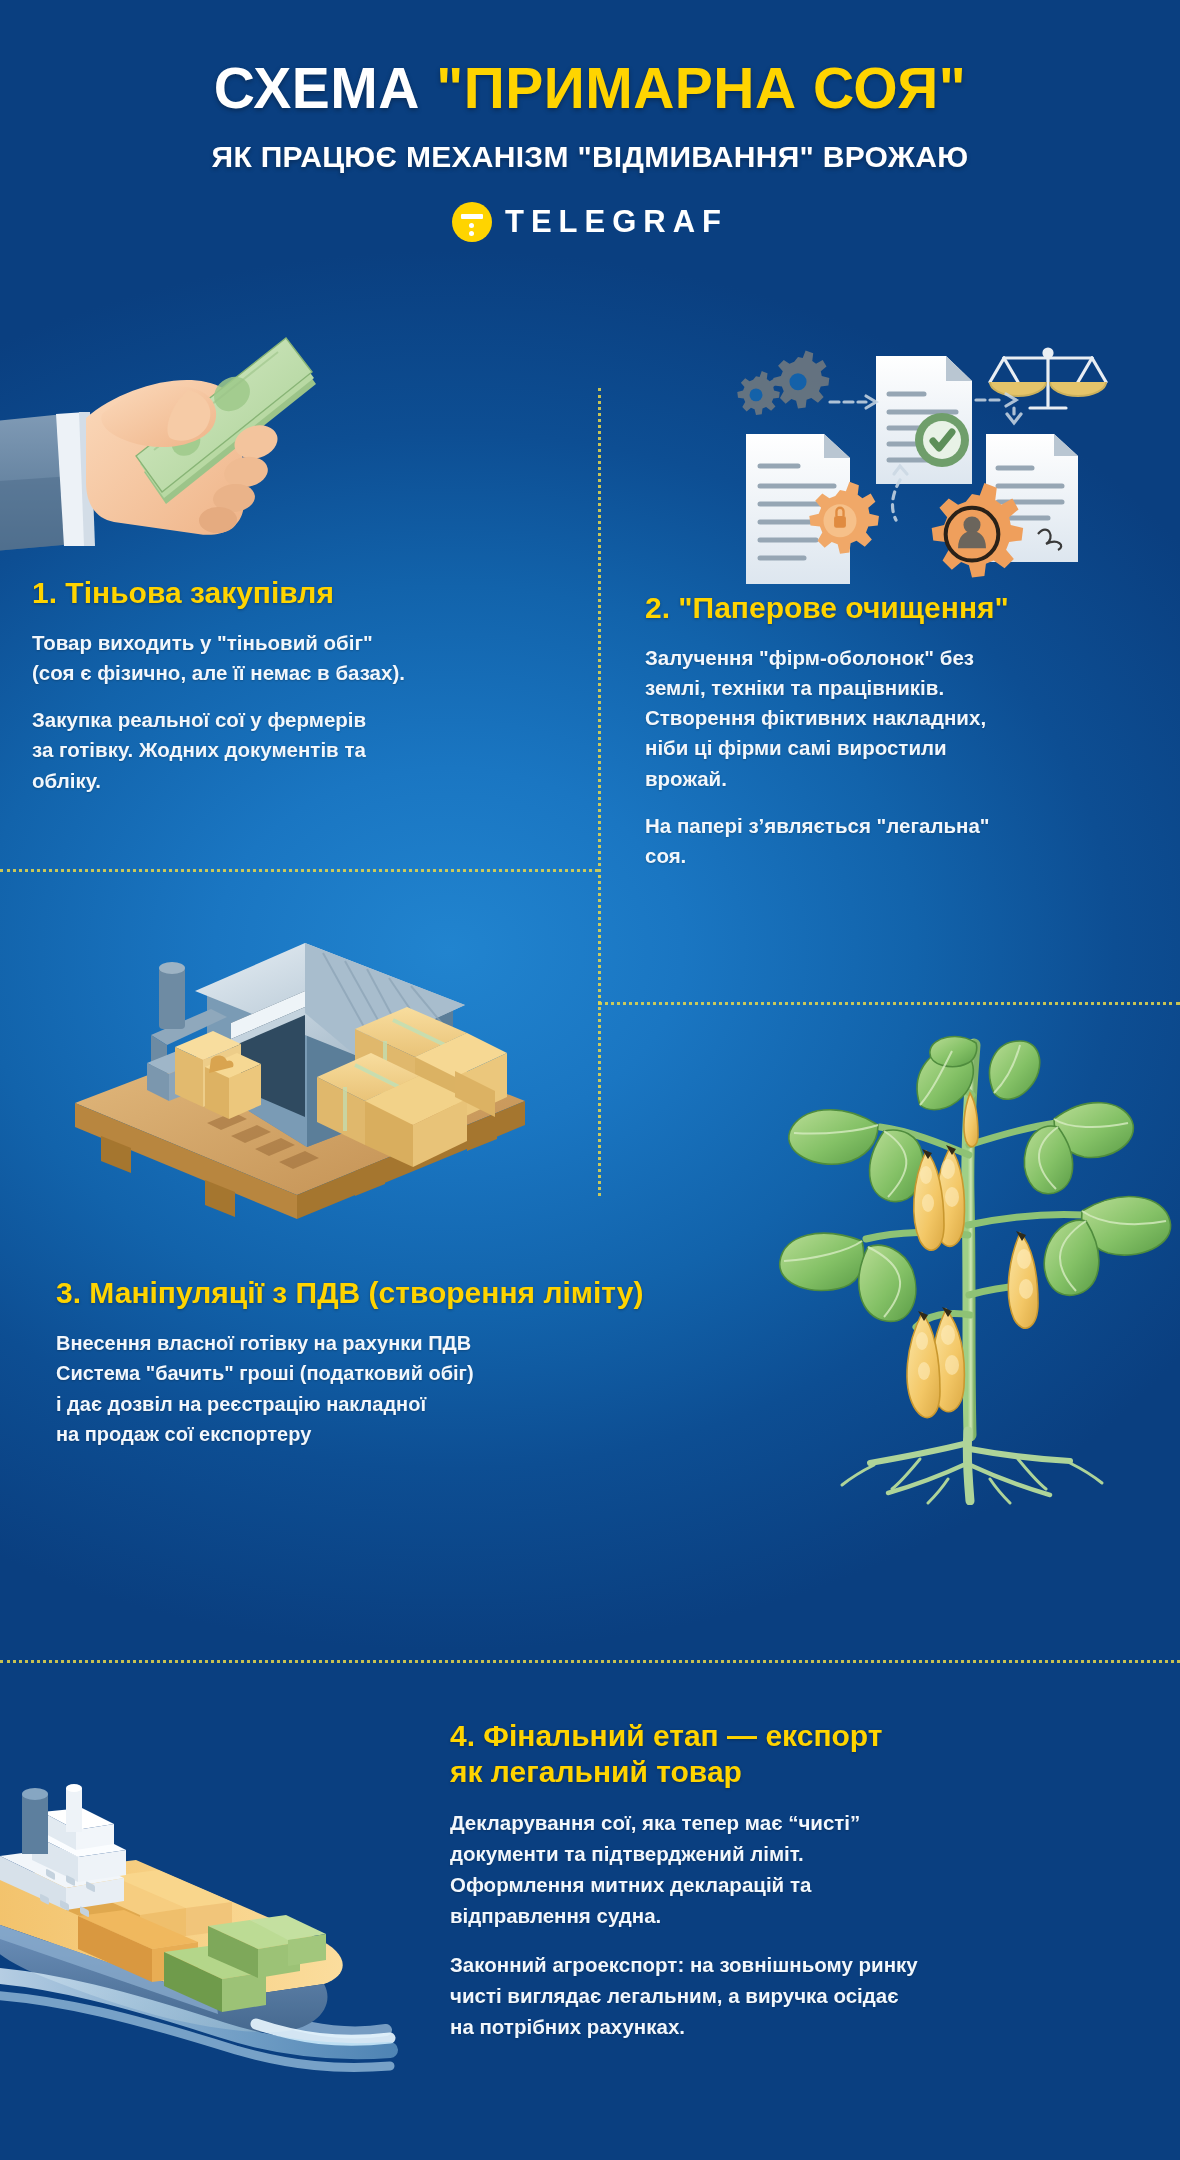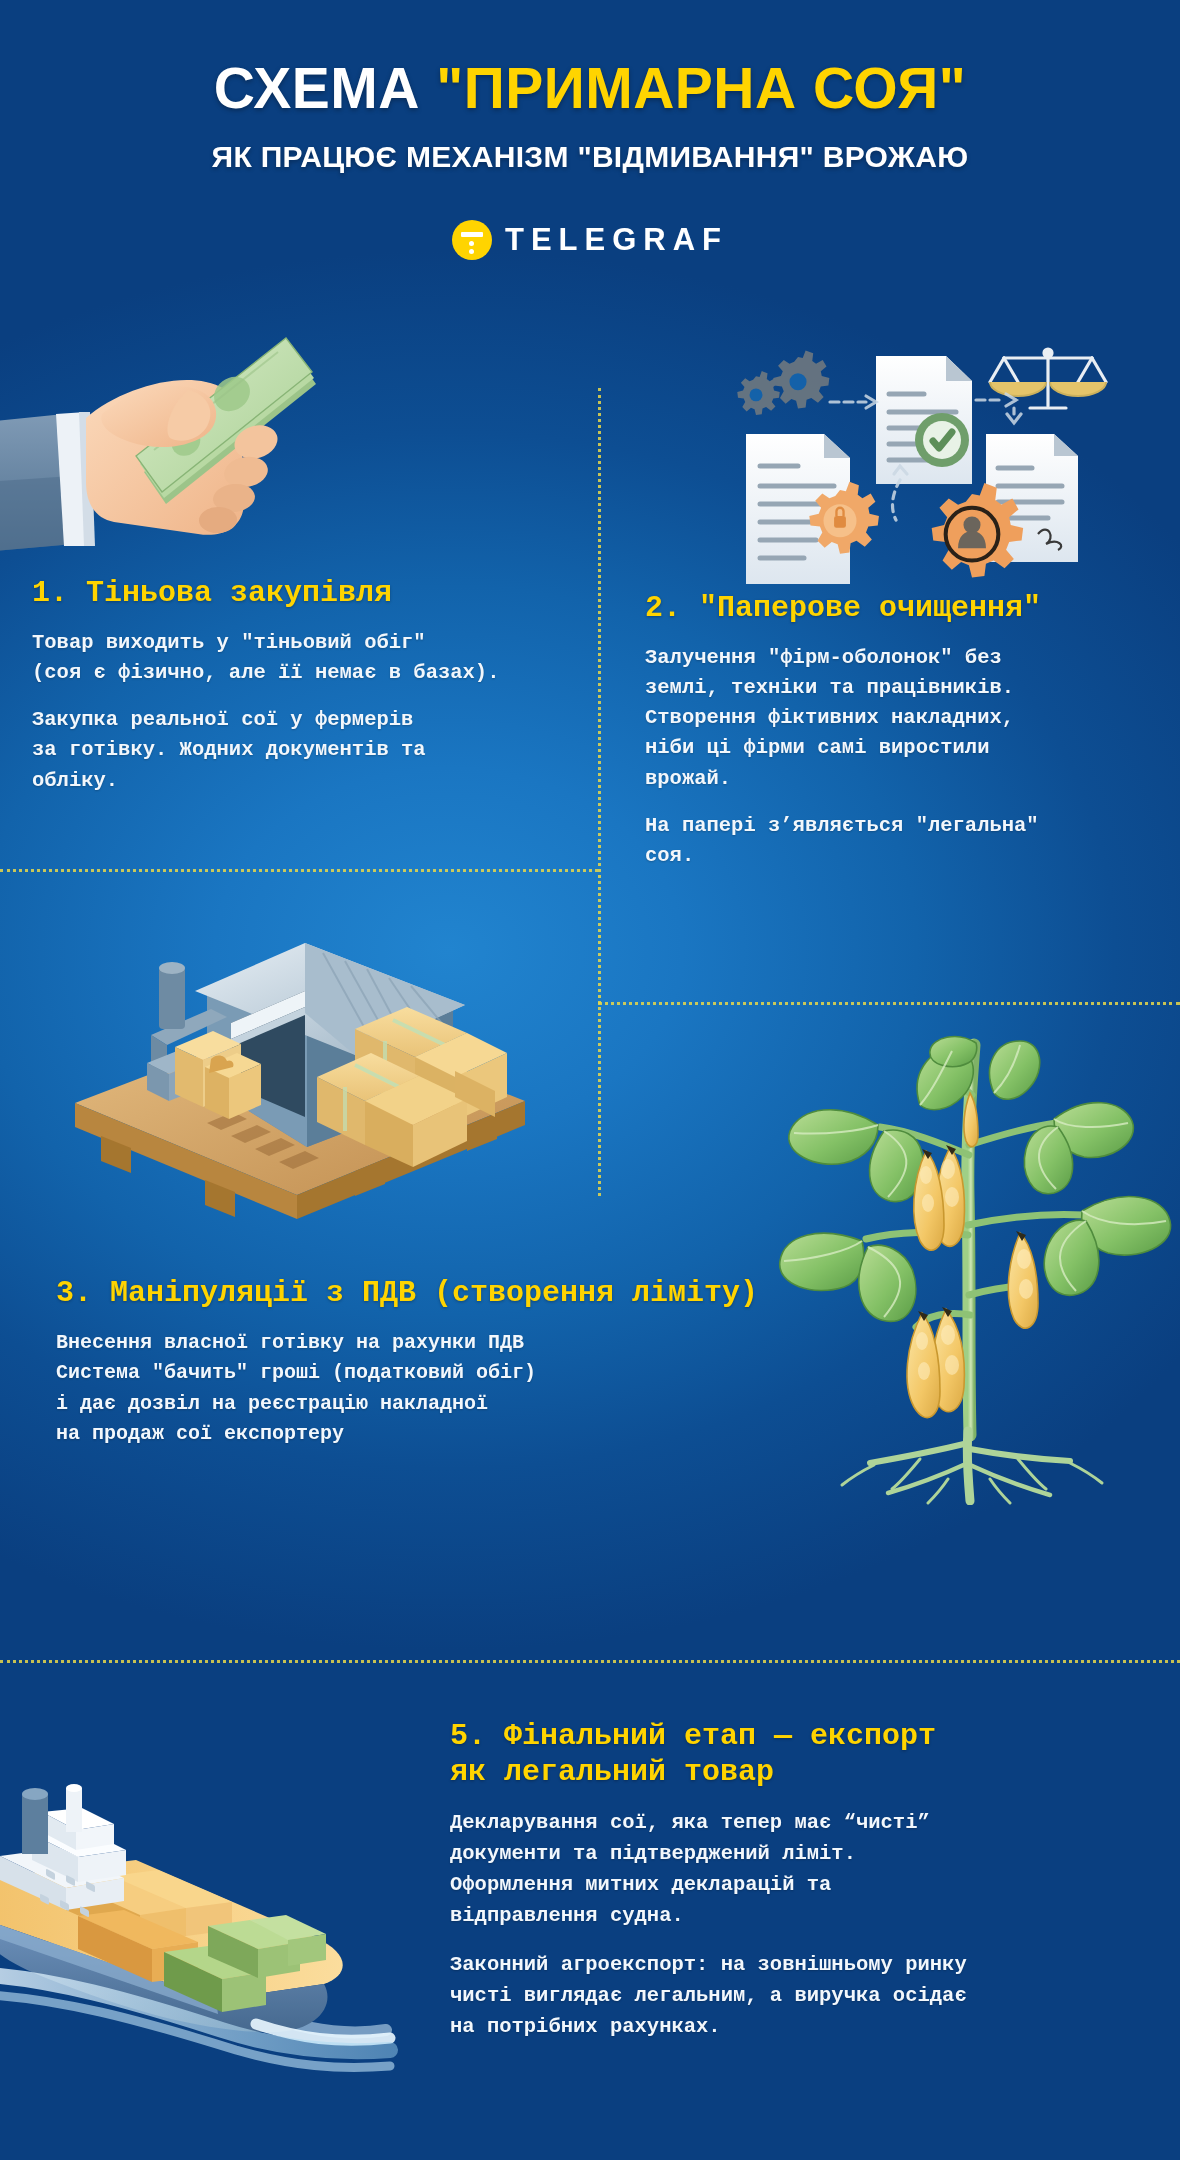--- a/index.html
+++ b/index.html
@@ -22,39 +22,39 @@
     line-height:1.06;white-space:nowrap;font-stretch:condensed;
     text-shadow:0 2px 5px rgba(0,0,0,.32);
   }
   .h1 .accent{color:#ffd400;}
   .h2{
     margin-top:22px;font-size:30px;font-weight:800;color:#ffffff;
     letter-spacing:.3px;white-space:nowrap;
     text-shadow:0 2px 4px rgba(0,0,0,.3);
   }
   
-  .logo{margin-top:46px;display:flex;align-items:center;justify-content:center;gap:13px;}
+  .logo{margin-top:28px;display:flex;align-items:center;justify-content:center;gap:13px;}
   .logo-mark{
     width:40px;height:40px;border-radius:50%;background:#ffd400;position:relative;flex:none;
   }
   .logo-mark .bar{position:absolute;left:9px;top:11.5px;width:22px;height:5.5px;background:#fff;border-radius:1px;}
   .logo-mark .d1{position:absolute;left:17.5px;top:21px;width:5px;height:5px;border-radius:50%;background:#fff;}
   .logo-mark .d2{position:absolute;left:17.5px;top:28.5px;width:5px;height:5px;border-radius:50%;background:#fff;}
   .logo-word{color:#fff;font-size:31px;font-weight:800;letter-spacing:7px;}
 
   
   .dot-h{
     position:absolute;height:0;border-top:3px dotted #e8d84a;opacity:.85;z-index:4;
   }
   .dot-v{
     position:absolute;width:0;border-left:3px dotted #e8d84a;opacity:.85;z-index:4;
   }
 
   
-  .block{position:absolute;z-index:5;font-family:Liberation Mono, monospace;}
+  .block{position:absolute;z-index:5;}
   .stitle{
     color:#ffd400;font-weight:800;font-size:30px;line-height:1.2;
     margin:0 0 17px 0;text-shadow:0 1px 3px rgba(0,0,0,.3);white-space:pre-line;
   }
   .sbody{color:#f2f7fc;font-size:20.5px;line-height:1.47;font-weight:600;margin:0 0 17px 0;white-space:pre-line;
     text-shadow:0 1px 2px rgba(0,0,0,.22);}
   .sbody:last-child{margin-bottom:0;}
   .s3 .sbody{font-size:20px;line-height:1.52;}
   .s4 .sbody{font-size:20.5px;line-height:1.52;}
 
@@ -546,21 +546,21 @@
 
   <div class="block s3" style="left:32px;top:1275px;width:800px;margin-left:24px;">
     <div class="stitle">3. Маніпуляції з ПДВ (створення ліміту)</div>
     <p class="sbody">Внесення власної готівку на рахунки ПДВ
 Система "бачить" гроші (податковий обіг)
 і дає дозвіл на реєстрацію накладної
 на продаж сої експортеру</p>
   </div>
 
   <div class="block s4" style="left:450px;top:1718px;width:700px;">
-    <div class="stitle">5. Фінальний етап — експорт
+    <div class="stitle">4. Фінальний етап — експорт
 як легальний товар</div>
     <p class="sbody">Декларування сої, яка тепер має “чисті”
 документи та підтверджений ліміт.
 Оформлення митних декларацій та
 відправлення судна.</p>
     <p class="sbody">Законний агроекспорт: на зовнішньому ринку
 чисті виглядає легальним, а виручка осідає
 на потрібних рахунках.</p>
   </div>
 

